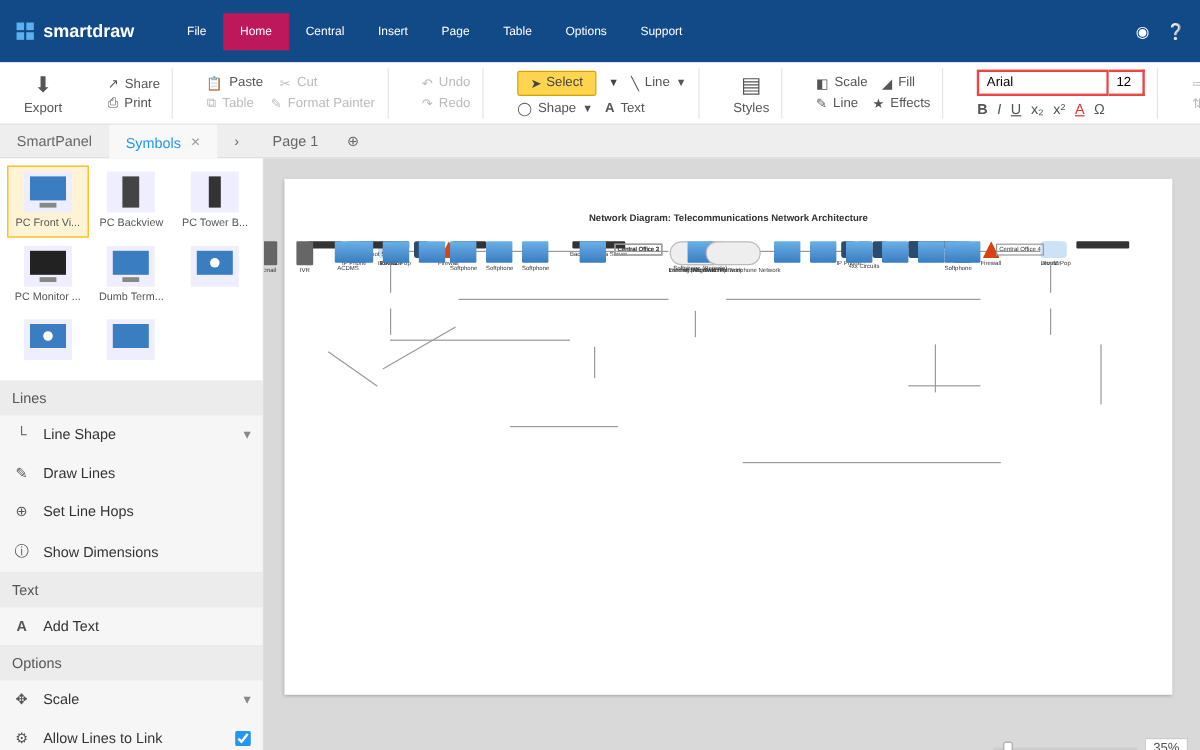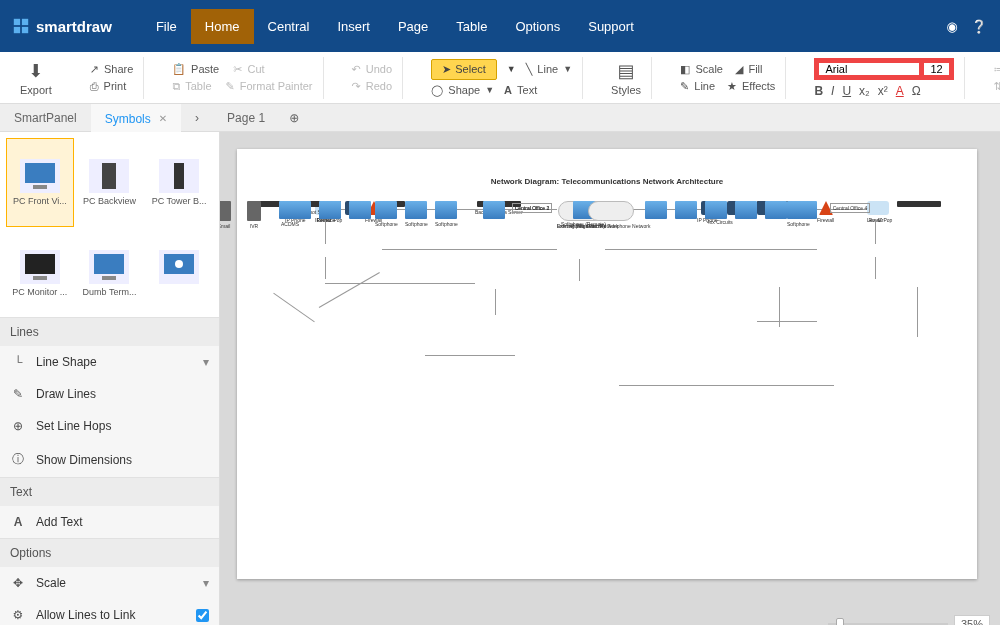--- a/index.html
+++ b/index.html
@@ -2,48 +2,48 @@
 <html><head>
 <meta charset="utf-8">
 <style>
 *{box-sizing:border-box;margin:0;padding:0;font-family:Arial,sans-serif}
 body{width:1000px;height:625px;overflow:hidden;background:#fff;font-size:12px;color:#444}
 .topbar{background:#124a88;color:#fff;height:52px;display:flex;align-items:center;padding:0 12px}
 .logo{display:flex;align-items:center;gap:6px;font-weight:700;font-size:15px;margin-right:30px}
 .logo-icon{width:18px;height:18px;position:relative}
 .logo-icon svg{display:block}
 .menu{display:flex;gap:0}
-.menu-item{padding:10px 14px;cursor:pointer;font-size:13px}
-.menu-item.active{background:#a16207}
+.menu-item{padding:10px 14px;cursor:pointer;font-size:10px}
+.menu-item.active{background:#be185d}
 .top-right{margin-left:auto;display:flex;gap:14px;align-items:center}
 .top-right span{cursor:pointer;font-size:13px}
 .ribbon{background:#fff;height:52px;border-bottom:1px solid #ddd;display:flex;align-items:center;padding:0 10px;gap:18px}
 .ribbon-group{display:flex;flex-direction:column;gap:4px;border-right:1px solid #e5e5e5;padding:0 10px;height:42px;justify-content:center}
 .ribbon-group.norule{border-right:none}
 .ribbon-btn{display:flex;align-items:center;gap:5px;font-size:11px;color:#555;cursor:pointer;white-space:nowrap}
 .ribbon-btn.disabled{color:#bbb}
 .ribbon-big{display:flex;flex-direction:column;align-items:center;gap:2px;font-size:11px;color:#555;cursor:pointer}
 .ribbon-big .ico{font-size:18px}
 .select-btn{background:#ffd54f;border:1px solid #d6a200;padding:3px 10px;border-radius:2px;display:flex;align-items:center;gap:4px;font-size:11px}
 .font-sel{display:flex;align-items:center;gap:0}
-.font-sel input{border:5px solid #ef4444;padding:4px 6px;font-size:11px;width:110px;height:22px}
+.font-sel input{border:2px solid #ef4444;padding:4px 6px;font-size:11px;width:110px;height:22px}
 .font-sel .sz{width:30px;border-left:none}
 .fmtbtns{display:flex;gap:8px;font-size:12px;color:#555}
 .tabs{background:#eee;height:28px;display:flex;align-items:center;border-bottom:1px solid #ddd}
 .tab{padding:6px 14px;font-size:12px;color:#666;cursor:pointer;display:flex;align-items:center;gap:8px}
 .tab.active{background:#f8f8f8;color:#2196f3;border-top:2px solid transparent}
 .tab .x{color:#999;font-size:10px}
 .tab.plus{padding:6px 10px}
 .main{display:flex;height:509px}
 .sidebar{width:220px;background:#f6f6f6;border-right:1px solid #ddd;overflow:hidden}
 .side-sec{border-bottom:1px solid #e1e1e1}
 .side-head{background:#ececec;padding:7px 10px;font-size:12px;color:#555;display:flex;align-items:center;justify-content:space-between}
 .side-head .more{background:#bbb;color:#fff;padding:2px 6px;font-size:10px;border-radius:2px;margin-left:auto}
 .symbols-grid{display:grid;grid-template-columns:repeat(3,1fr);gap:2px;padding:6px;background:#fff;height:185px;overflow:hidden}
-.sym{display:flex;flex-direction:column;align-items:center;padding:20px 2px;border:1px solid transparent;cursor:pointer}
+.sym{display:flex;flex-direction:column;align-items:center;padding:4px 2px;border:1px solid transparent;cursor:pointer}
 .sym.selected{border:1px solid #ffb300;background:#fff3d6}
 .sym .pic{width:40px;height:34px;background:#eef;display:flex;align-items:center;justify-content:center;margin-bottom:3px}
 .sym .lbl{font-size:9px;color:#555;text-align:center;white-space:nowrap;overflow:hidden;text-overflow:ellipsis;width:58px}
 .side-item{display:flex;align-items:center;gap:10px;padding:9px 10px;font-size:12px;color:#333;cursor:pointer}
 .side-item .ico{width:16px;text-align:center;color:#555}
 .side-item .chev{margin-left:auto;color:#888}
 .side-item input[type=checkbox]{margin-left:auto;accent-color:#2196f3}
 .canvas-wrap{flex:1;background:#d9d9d9;position:relative;overflow:hidden}
 .page{position:absolute;left:17px;top:17px;width:740px;height:430px;background:#fff;box-shadow:0 1px 3px rgba(0,0,0,.3)}
 .page-title{text-align:center;font-size:8px;font-weight:700;padding-top:28px;color:#333}

